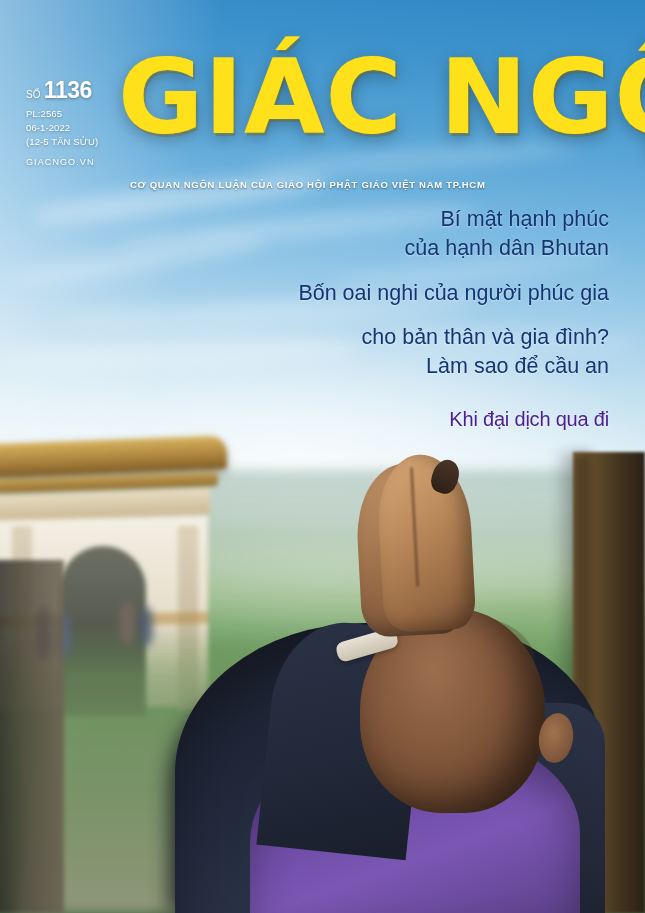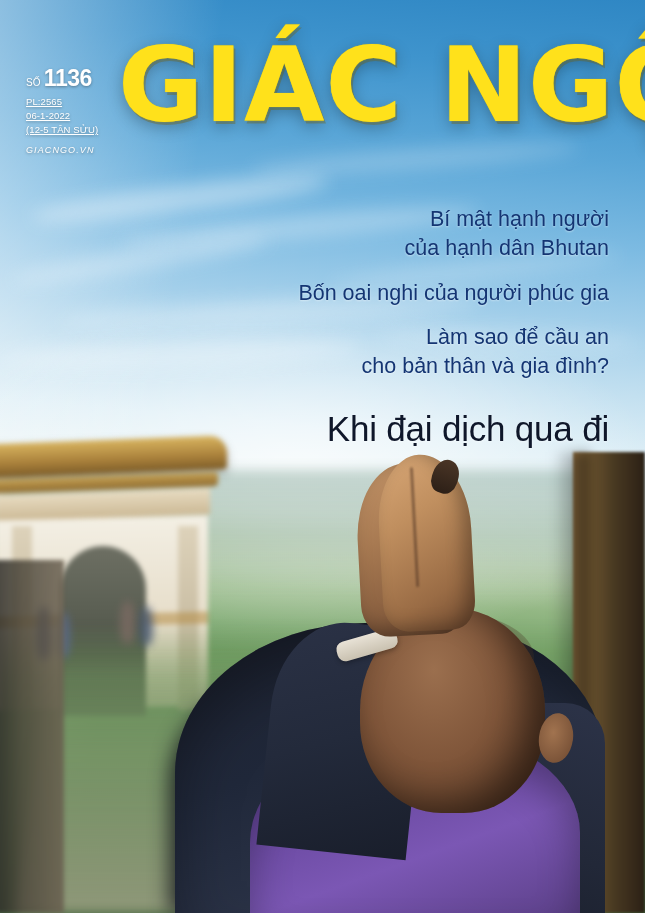--- a/index.html
+++ b/index.html
@@ -307,40 +307,40 @@
     left: 268px; bottom: 60px;
     width: 150px; height: 230px;
     background: linear-gradient(160deg, #2b3246 0%, #232a3b 50%, #191e2b 100%);
     border-radius: 70px 60px 0 0 / 90px 80px 0 0;
     transform: rotate(6deg);
   }
 
   
   .masthead {
     position: absolute;
-    left: 0; right: 0; top: 4px;
+    left: 0; right: 0; top: 16px;
     height: 185px;
     z-index: 5;
   }
   .issue-block {
     position: absolute;
     left: 26px; top: 58px;
     color: #ffffff;
     text-shadow: 0 1px 3px rgba(0,0,0,0.35);
     line-height: 1.45;
   }
   .issue-line1 { font-size: 10px; letter-spacing: .2px; }
   .issue-line1 .num {
     font-size: 23px;
     font-weight: bold;
     letter-spacing: -0.5px;
     margin-left: 3px;
   }
-  .issue-small { font-size: 9.5px; letter-spacing: .1px; text-decoration: underline; }
-  .issue-site { font-size: 9px; letter-spacing: 1.1px; margin-top: 7px; font-style: italic; }
+  .issue-small { font-size: 9.5px; letter-spacing: .1px; }
+  .issue-site { font-size: 9px; letter-spacing: 1.1px; margin-top: 7px; }
 
   .logo {
     position: absolute;
     left: 118px; top: 32px;
     width: 510px;
     text-align: left;
     font-family: "DejaVu Sans", sans-serif;
     font-weight: bold;
     font-size: 104px;
     line-height: 0.95;
@@ -374,25 +374,25 @@
   .hl {
     font-size: 21.5px;
     line-height: 1.34;
     font-weight: 500;
     margin-bottom: 16px;
     color: #143573;
     text-shadow: 0 1px 2px rgba(255,255,255,0.45);
   }
   .hl:last-of-type { margin-bottom: 0; }
   .hl-main {
-    font-size: 35px;
+    font-size: 20px;
     line-height: 1.25;
     margin-top: 26px;
     font-weight: 500;
-    color: #0f172a;
+    color: #4c1d95;
     letter-spacing: -0.2px;
     text-shadow: 0 1px 3px rgba(255,255,255,0.5);
   }
 </style>
 </head>
 <body>
 
 <div class="cover">
 
   <div class="photo">
@@ -454,30 +454,31 @@
       <div class="issue-line1">
         <span>SỐ</span><span class="num">1136</span>
       </div>
       <div class="issue-small">PL:2565</div>
       <div class="issue-small">06-1-2022</div>
       <div class="issue-small">(12-5 TÂN SỬU)</div>
       <div class="issue-site">GIACNGO.VN</div>
     </div>
 
     <div class="logo">GIÁC NGỘ</div>
+    <div class="tagline">CƠ QUAN NGÔN LUẬN CỦA GIÁO HỘI PHẬT GIÁO VIỆT NAM TP.HCM</div>
   </div>
 
   <div class="headlines">
     <div class="hl">
-      <div>Bí mật hạnh người</div>
+      <div>Bí mật hạnh phúc</div>
       <div>của hạnh dân Bhutan</div>
     </div>
     <div class="hl">
       <div>Bốn oai nghi của người phúc gia</div>
     </div>
     <div class="hl">
+      <div>cho bản thân và gia đình?</div>
       <div>Làm sao để cầu an</div>
-      <div>cho bản thân và gia đình?</div>
     </div>
     <div class="hl-main">Khi đại dịch qua đi</div>
   </div>
 
 </div>
 
 </body></html>

